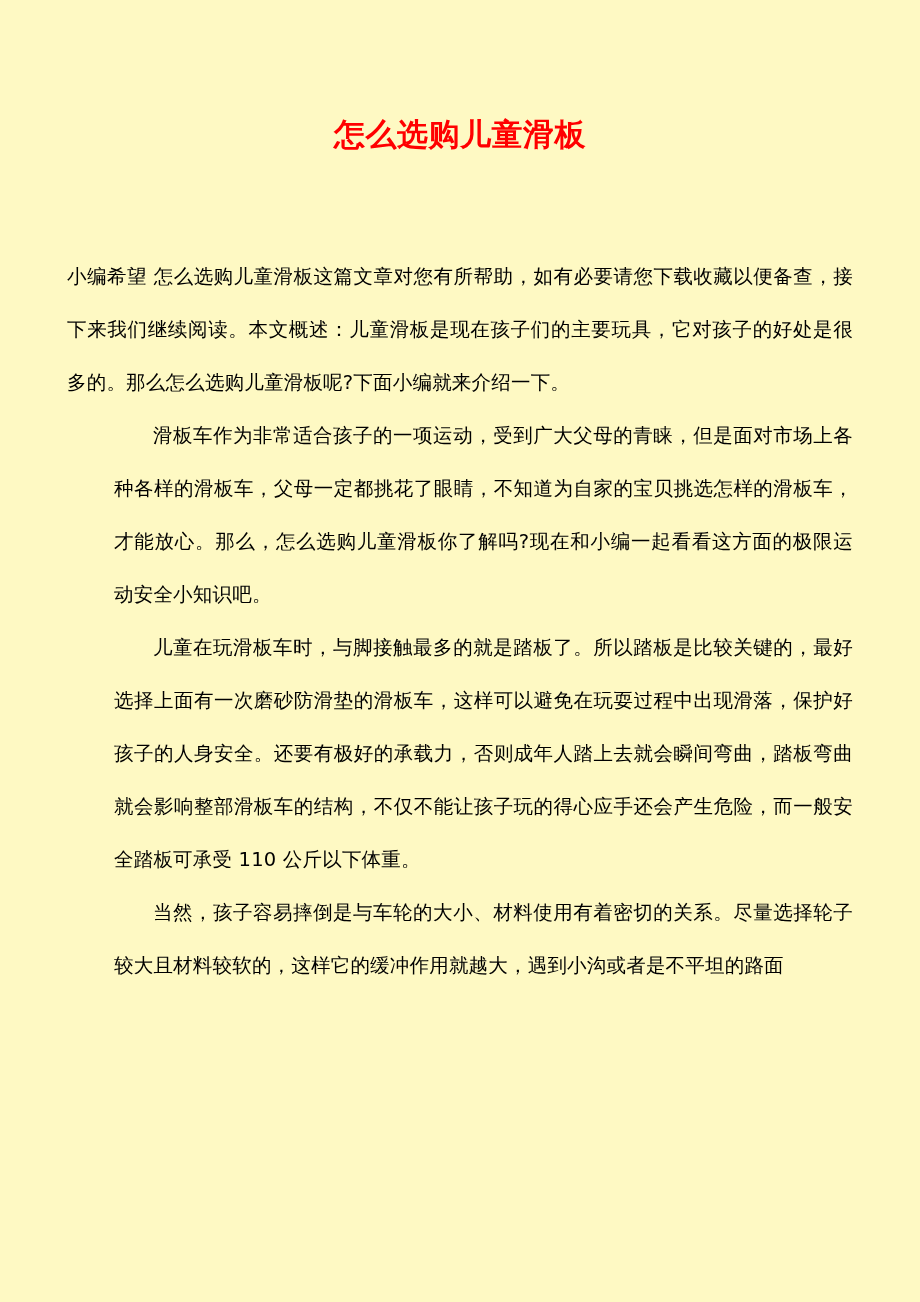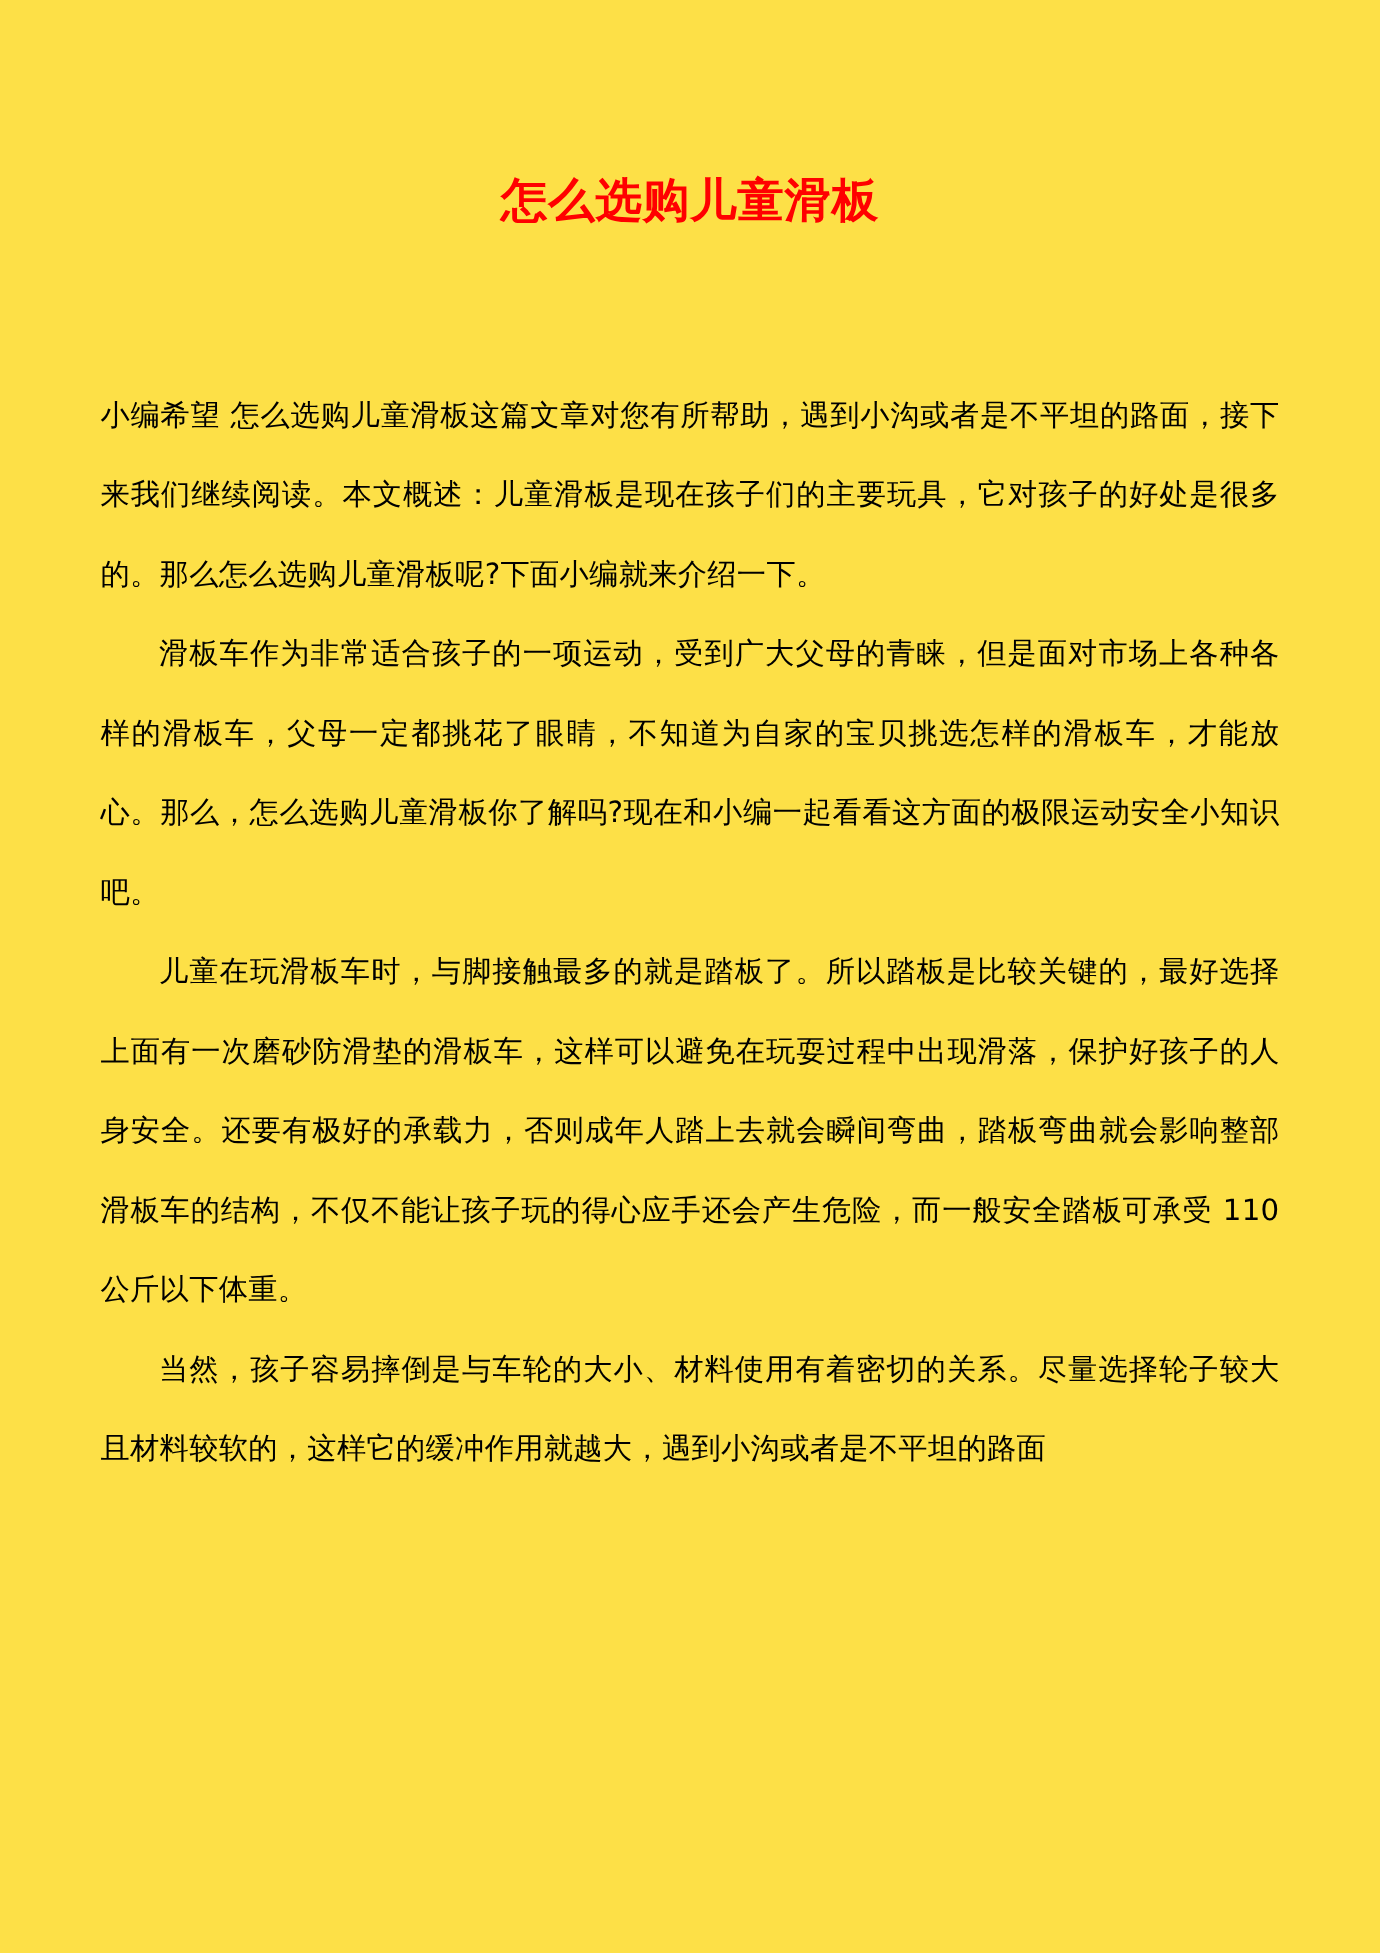--- a/index.html
+++ b/index.html
@@ -52,43 +52,44 @@
     font-size: 19.5px;
     line-height: 53px;
     text-align: justify;
     text-justify: inter-ideograph;
     word-break: break-all;
     letter-spacing: 0.2px;
   }
 
   p.indent {
     text-indent: 2em;
+    margin-left: 47px;
   }
 
   p.noindent {
     text-indent: 0;
   }
 
   h2.section-heading {
     margin: 0;
     font-size: 18px;
     font-weight: normal;
     line-height: 53px;
     text-indent: 2em;
     letter-spacing: 0.2px;
   }
 </style>
 </head>
 <body style="color: rgb(0, 0, 0); background: rgb(255, 255, 255);">
 
-<div class="page" style="background: #fde047;">
+<div class="page" style="background: #fef9c3;">
 
   <div class="doc-title" style="color: rgb(255, 0, 0);">怎么选购儿童滑板</div>
 
   <div class="body-area">
 
-  <p class="para noindent">小编希望 怎么选购儿童滑板这篇文章对您有所帮助，遇到小沟或者是不平坦的路面，接下来我们继续阅读。本文概述：儿童滑板是现在孩子们的主要玩具，它对孩子的好处是很多的。那么怎么选购儿童滑板呢?下面小编就来介绍一下。</p>
+  <p class="para noindent">小编希望 怎么选购儿童滑板这篇文章对您有所帮助，如有必要请您下载收藏以便备查，接下来我们继续阅读。本文概述：儿童滑板是现在孩子们的主要玩具，它对孩子的好处是很多的。那么怎么选购儿童滑板呢?下面小编就来介绍一下。</p>
       <p class="para indent">滑板车作为非常适合孩子的一项运动，受到广大父母的青睐，但是面对市场上各种各样的滑板车，父母一定都挑花了眼睛，不知道为自家的宝贝挑选怎样的滑板车，才能放心。那么，怎么选购儿童滑板你了解吗?现在和小编一起看看这方面的极限运动安全小知识吧。</p>
       <p class="para indent">儿童在玩滑板车时，与脚接触最多的就是踏板了。所以踏板是比较关键的，最好选择上面有一次磨砂防滑垫的滑板车，这样可以避免在玩耍过程中出现滑落，保护好孩子的人身安全。还要有极好的承载力，否则成年人踏上去就会瞬间弯曲，踏板弯曲就会影响整部滑板车的结构，不仅不能让孩子玩的得心应手还会产生危险，而一般安全踏板可承受 110 公斤以下体重。</p>
       <p class="para indent">当然，孩子容易摔倒是与车轮的大小、材料使用有着密切的关系。尽量选择轮子较大且材料较软的，这样它的缓冲作用就越大，遇到小沟或者是不平坦的路面</p>
     </div>
 
 </div>
 
 </body></html>

